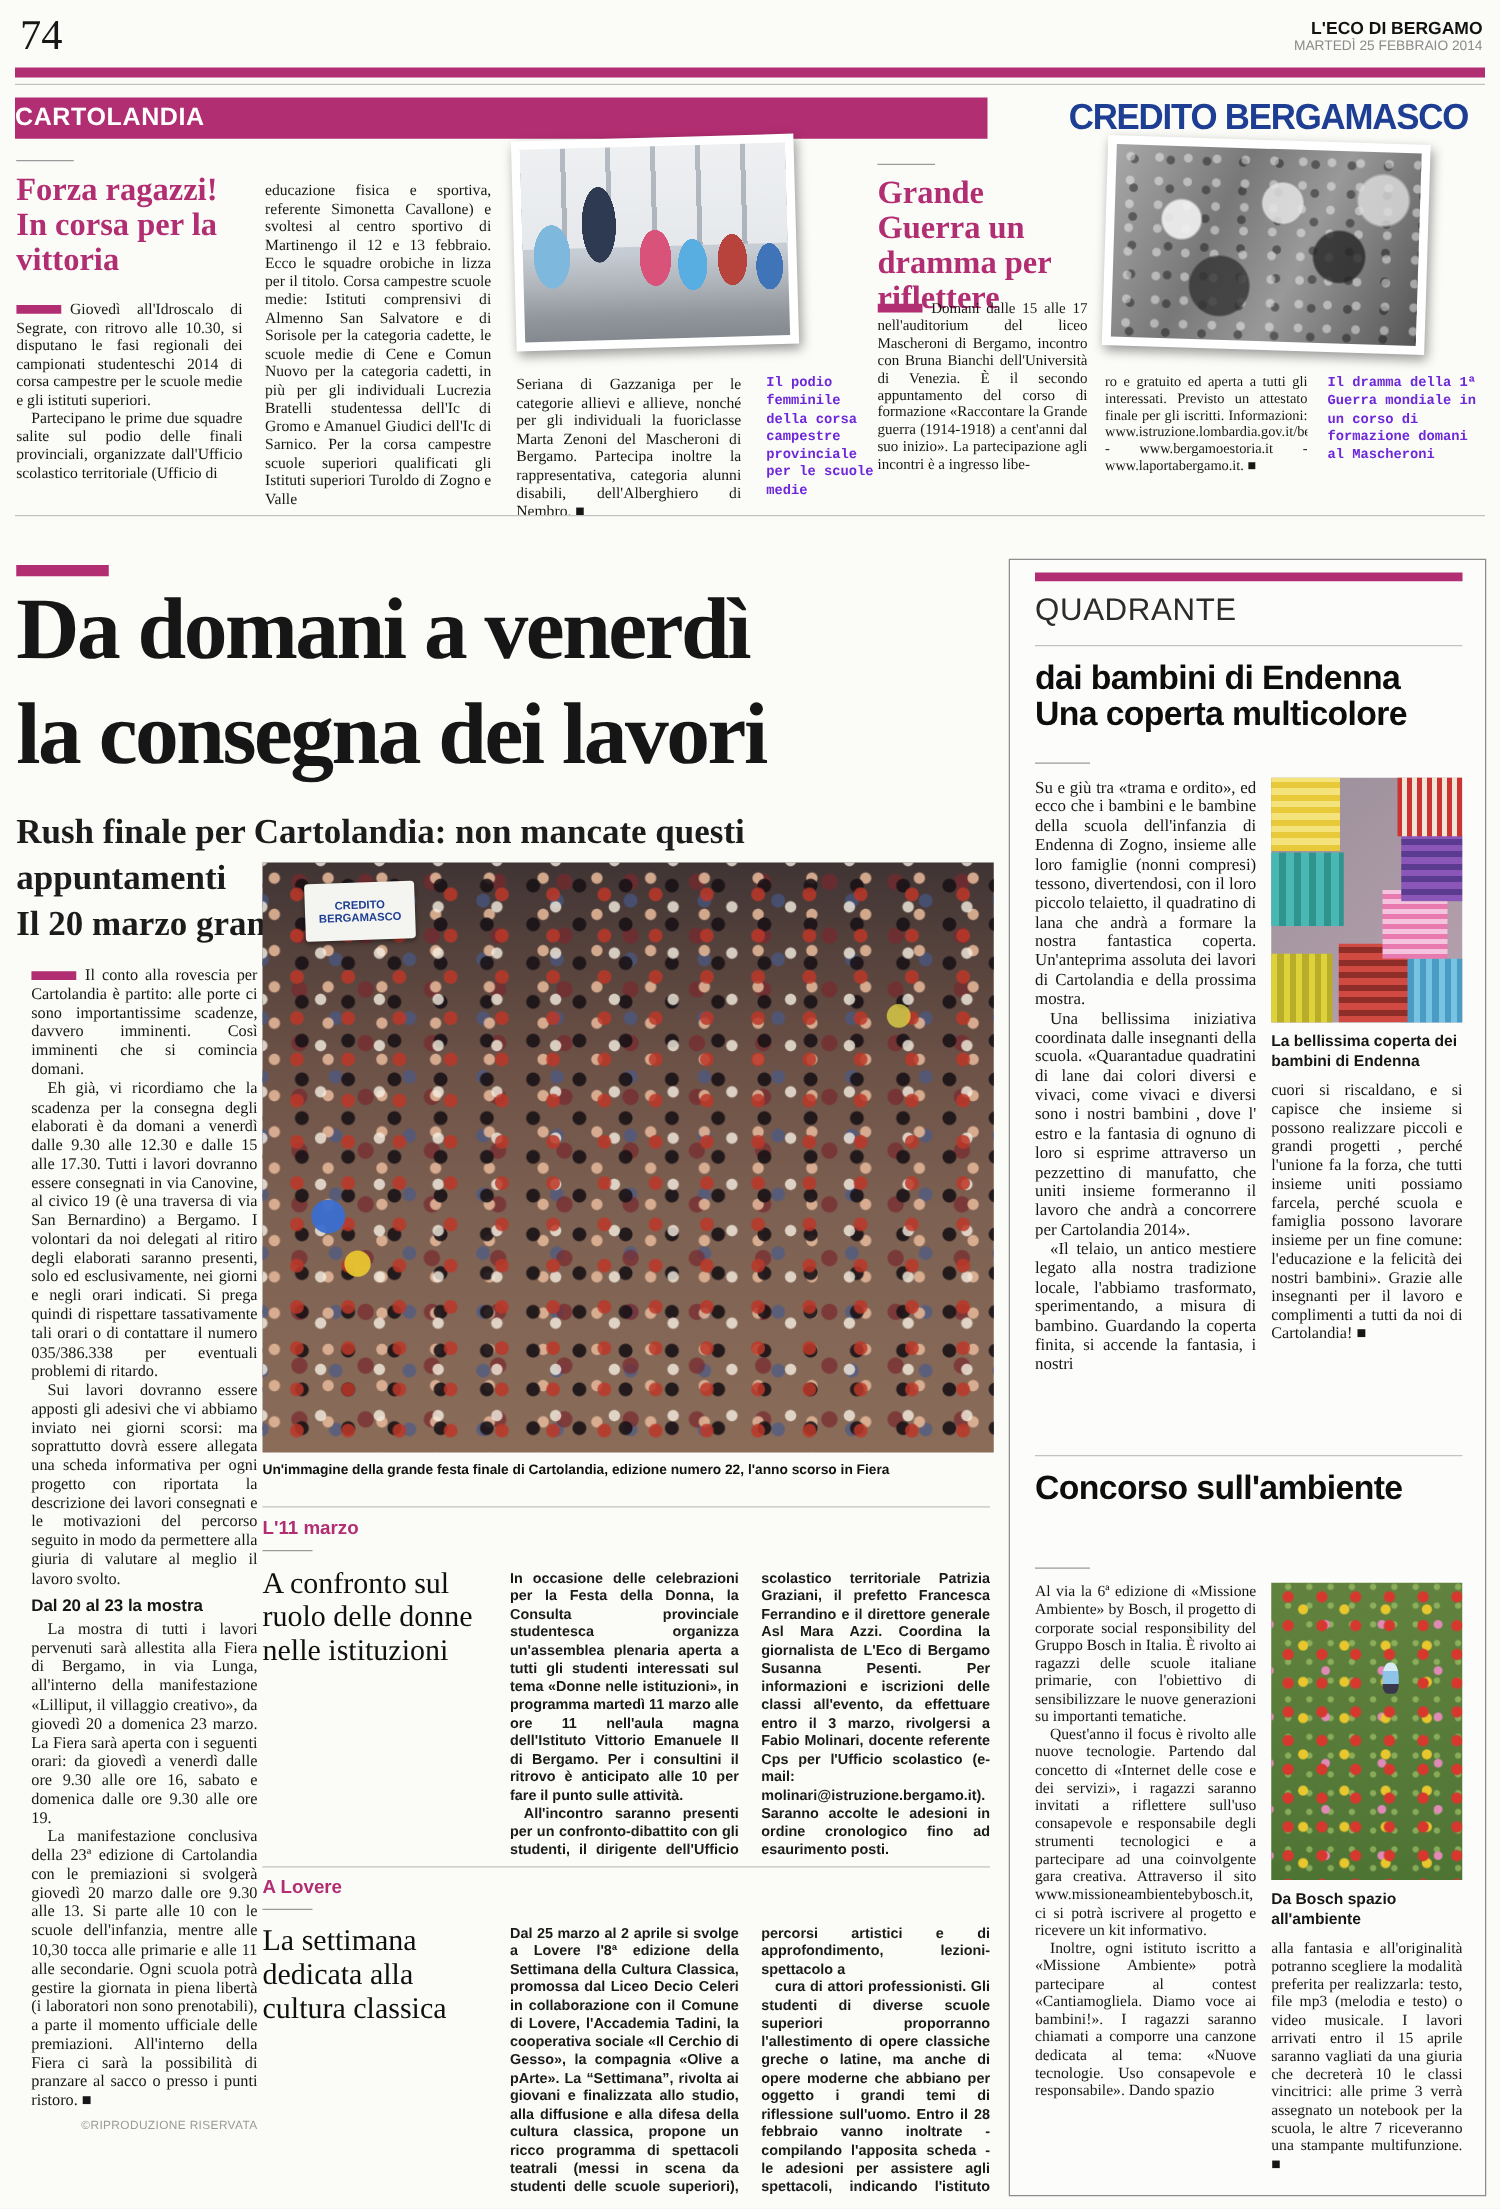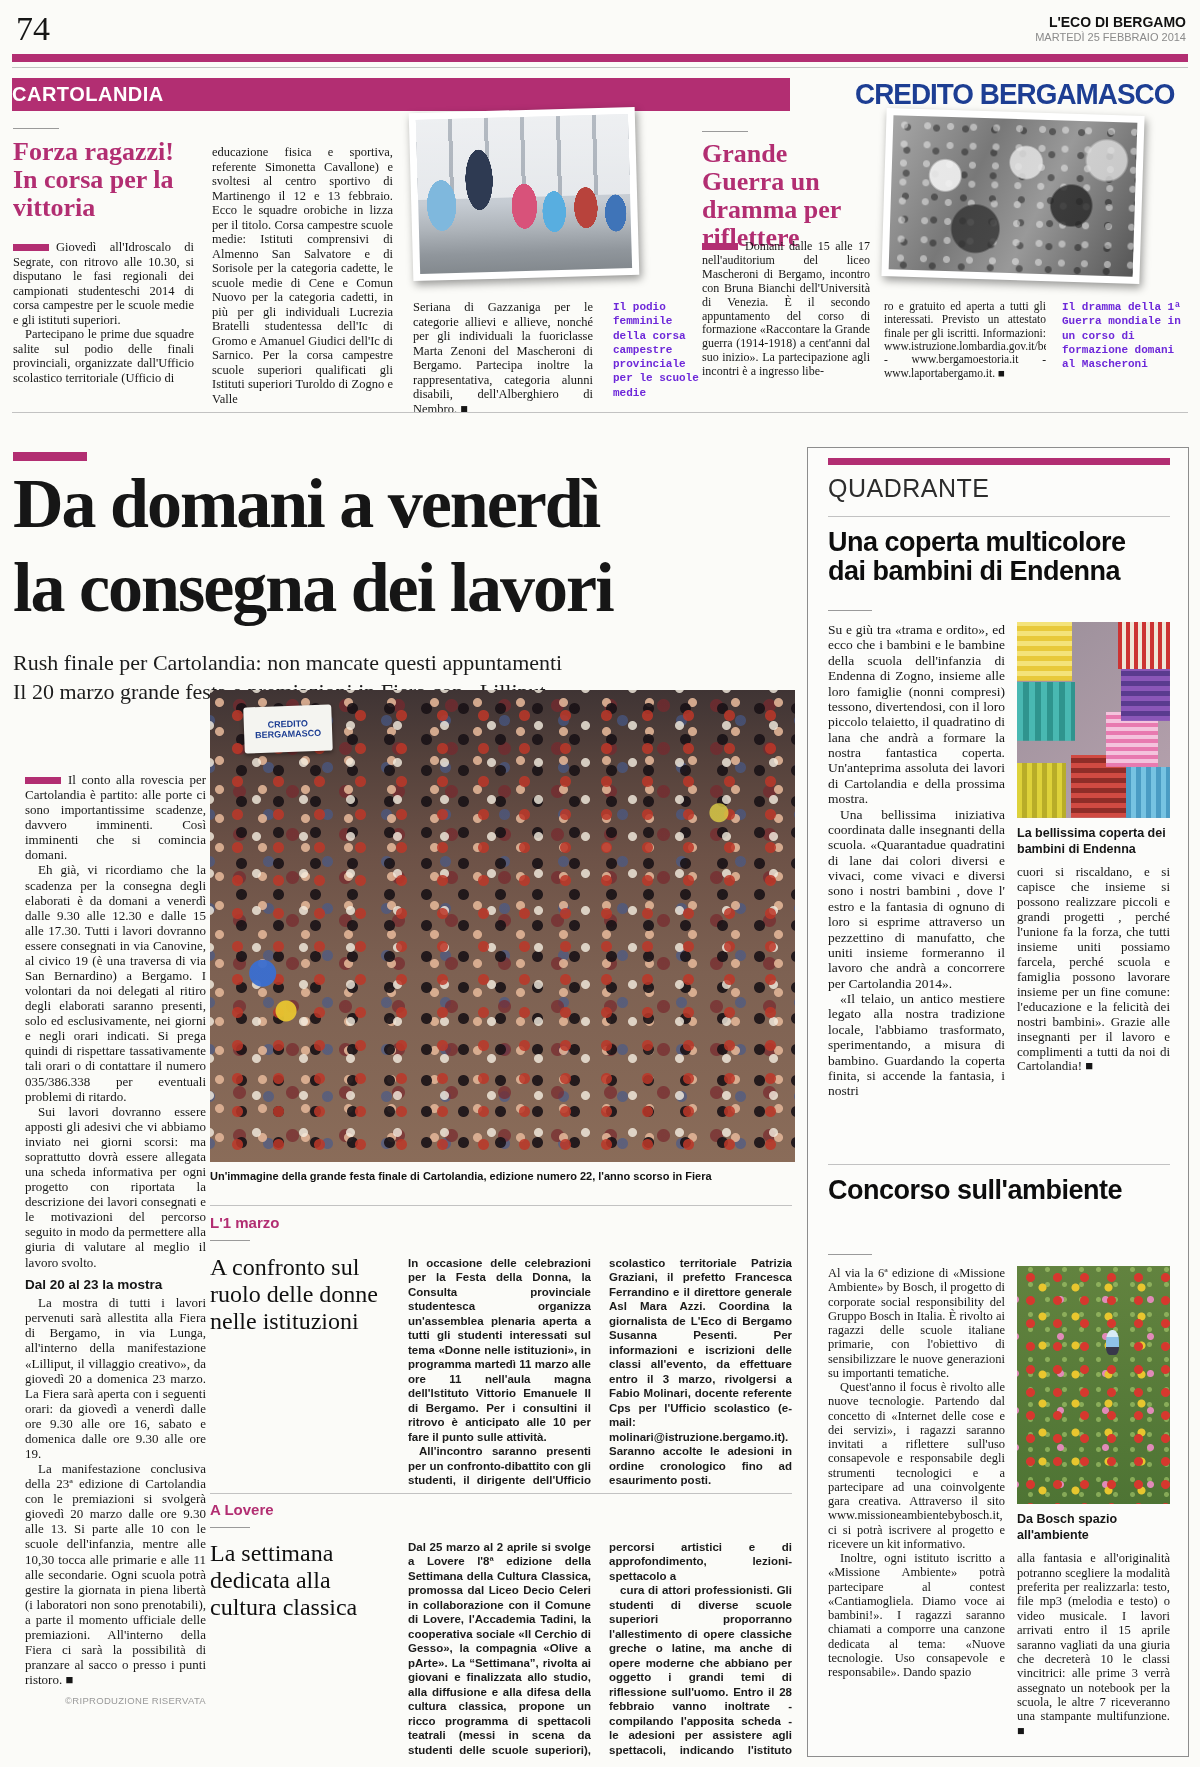--- a/index.html
+++ b/index.html
@@ -27,21 +27,21 @@
                font-size:26px; line-height:1.08; }
   .top-body { font-size:12.5px; line-height:1.16; text-align:justify; overflow:hidden; }
   .top-body p + p { text-indent:12px; }
   .lead { display:inline-block; width:36px; height:7px; background:#b22e72; margin-right:7px; }
   .mini-cap { font-family:Liberation Mono, monospace; font-weight:bold; font-size:11px; line-height:1.3; color:#6d28d9; }
 
   .photo-frame { background:#fff; padding:7px; box-shadow:2px 4px 9px rgba(0,0,0,.4); }
 
   .main-headline { font-weight:bold; font-size:70px; line-height:1.2; letter-spacing:-2px; }
   .main-headline span { display:block; }
-  .standfirst { font-size:22px; line-height:1.32; color:#1c1c1c; }
+  .standfirst { font-size:28px; line-height:1.32; color:#1c1c1c;font-weight:bold; }
   .standfirst span { display:block; }
 
   .body-col { font-size:13px; line-height:1.16; text-align:justify; overflow:hidden; }
   .body-col p + p { text-indent:13px; }
   .subhead { font-family:"Liberation Sans",sans-serif; font-weight:bold; font-size:13.5px; margin:7px 0 3px; text-indent:0 !important; }
   .copyright { font-family:"Liberation Sans",sans-serif; font-size:9.5px; color:#999; text-align:right; margin-top:8px; letter-spacing:.3px; }
 
   .caption-line { font-family:"Liberation Sans",sans-serif; font-weight:bold; font-size:11px; color:#111; white-space:nowrap; }
 
   .mid-kicker { font-family:"Liberation Sans",sans-serif; font-weight:bold; font-size:15px; color:#b22e72; }
@@ -213,21 +213,21 @@
   </div>
 
   <div class="abs crowd-art" style="left:210px;top:690px;width:585px;height:472px;">
     <div class="crowd-sign">
       <div class="t">CREDITO BERGAMASCO</div>
     </div>
   </div>
   <div class="abs caption-line" style="left:210px;top:1170px;width:560px;">Un'immagine della grande festa finale di Cartolandia, edizione numero 22, l'anno scorso in Fiera</div>
 
   <div class="abs hairline" style="left:210px;top:1205px;width:582px;"></div>
-  <div class="abs mid-kicker" style="left:210px;top:1214px;">L'1 marzo</div>
+  <div class="abs mid-kicker" style="left:210px;top:1214px;">L'11 marzo</div>
   <div class="abs rule" style="left:210px;top:1240px;width:40px;"></div>
   <div class="abs mid-headline" style="left:210px;top:1254px;width:186px;">A confronto sul ruolo delle donne nelle istituzioni</div>
   <div class="abs mid-body" style="left:408px;top:1256px;width:384px;height:232px;">
     <p>In occasione delle celebrazioni per la Festa della Donna, la Consulta provinciale studentesca organizza un'assemblea plenaria aperta a tutti gli studenti interessati sul tema «Donne nelle istituzioni», in programma martedì 11 marzo alle ore 11 nell'aula magna dell'Istituto Vittorio Emanuele II di Bergamo. Per i consultini il ritrovo è anticipato alle 10 per fare il punto sulle attività.</p>
     <p>All'incontro saranno presenti per un confronto-dibattito con gli studenti, il dirigente dell'Ufficio scolastico territoriale Patrizia Graziani, il prefetto Francesca Ferrandino e il direttore generale Asl Mara Azzi. Coordina la giornalista de L'Eco di Bergamo Susanna Pesenti. Per informazioni e iscrizioni delle classi all'evento, da effettuare entro il 3 marzo, rivolgersi a Fabio Molinari, docente referente Cps per l'Ufficio scolastico (e-mail: molinari@istruzione.bergamo.it). Saranno accolte le adesioni in ordine cronologico fino ad esaurimento posti.</p>
   </div>
 
   <div class="abs hairline" style="left:210px;top:1493px;width:582px;"></div>
   <div class="abs mid-kicker" style="left:210px;top:1501px;">A Lovere</div>
   <div class="abs rule" style="left:210px;top:1527px;width:40px;"></div>
@@ -236,22 +236,22 @@
     <p>Dal 25 marzo al 2 aprile si svolge a Lovere l'8ª edizione della Settimana della Cultura Classica, promossa dal Liceo Decio Celeri in collaborazione con il Comune di Lovere, l'Accademia Tadini, la cooperativa sociale «Il Cerchio di Gesso», la compagnia «Olive a pArte». La “Settimana”, rivolta ai giovani e finalizzata allo studio, alla diffusione e alla difesa della cultura classica, propone un ricco programma di spettacoli teatrali (messi in scena da studenti delle scuole superiori), percorsi artistici e di approfondimento, lezioni-spettacolo a</p>
     <p>cura di attori professionisti. Gli studenti di diverse scuole superiori proporranno l'allestimento di opere classiche greche o latine, ma anche di opere moderne che abbiano per oggetto i grandi temi di riflessione sull'uomo. Entro il 28 febbraio vanno inoltrate - compilando l'apposita scheda - le adesioni per assistere agli spettacoli, indicando l'istituto scolastico, il docente referente, il numero totale delle classi e degli alunni partecipanti. Per consultare il programma e tutti i dettagli sulla manifestazione, www.istitutocelerilovere.it.</p>
   </div>
 
   <div id="quadrante" class="abs" style="left:807px;top:447px;width:382px;height:1310px;">
     <div class="abs bar" style="left:20px;top:10px;width:342px;height:7px;"></div>
     <div class="abs q-label" style="left:20px;top:26px;">QUADRANTE</div>
     <div class="abs hairline" style="left:20px;top:68px;width:342px;"></div>
 
     <div class="abs q-title" style="left:20px;top:80px;width:342px;">
+      <span>dai bambini di Endenna</span>
       <span>Una coperta multicolore</span>
-      <span>dai bambini di Endenna</span>
     </div>
     <div class="abs rule" style="left:20px;top:162px;width:44px;"></div>
     <div class="abs q-row" style="left:20px;top:174px;width:342px;height:538px;">
       <div class="q-col1">
         <p>Su e giù tra «trama e ordito», ed ecco che i bambini e le bambine della scuola dell'infanzia di Endenna di Zogno, insieme alle loro famiglie (nonni compresi) tessono, divertendosi, con il loro piccolo telaietto, il quadratino di lana che andrà a formare la nostra fantastica coperta. Un'anteprima assoluta dei lavori di Cartolandia e della prossima mostra.</p>
         <p>Una bellissima iniziativa coordinata dalle insegnanti della scuola. «Quarantadue quadratini di lane dai colori diversi e vivaci, come vivaci e diversi sono i nostri bambini , dove l' estro e la fantasia di ognuno di loro si esprime attraverso un pezzettino di manufatto, che uniti insieme formeranno il lavoro che andrà a concorrere per Cartolandia 2014».</p>
         <p>«Il telaio, un antico mestiere legato alla nostra tradizione locale, l'abbiamo trasformato, sperimentando, a misura di bambino. Guardando la coperta finita, si accende la fantasia, i nostri</p>
       </div>
       <div class="q-col2">
         <div class="blanket-art" style="width:153px;height:196px;"></div>

